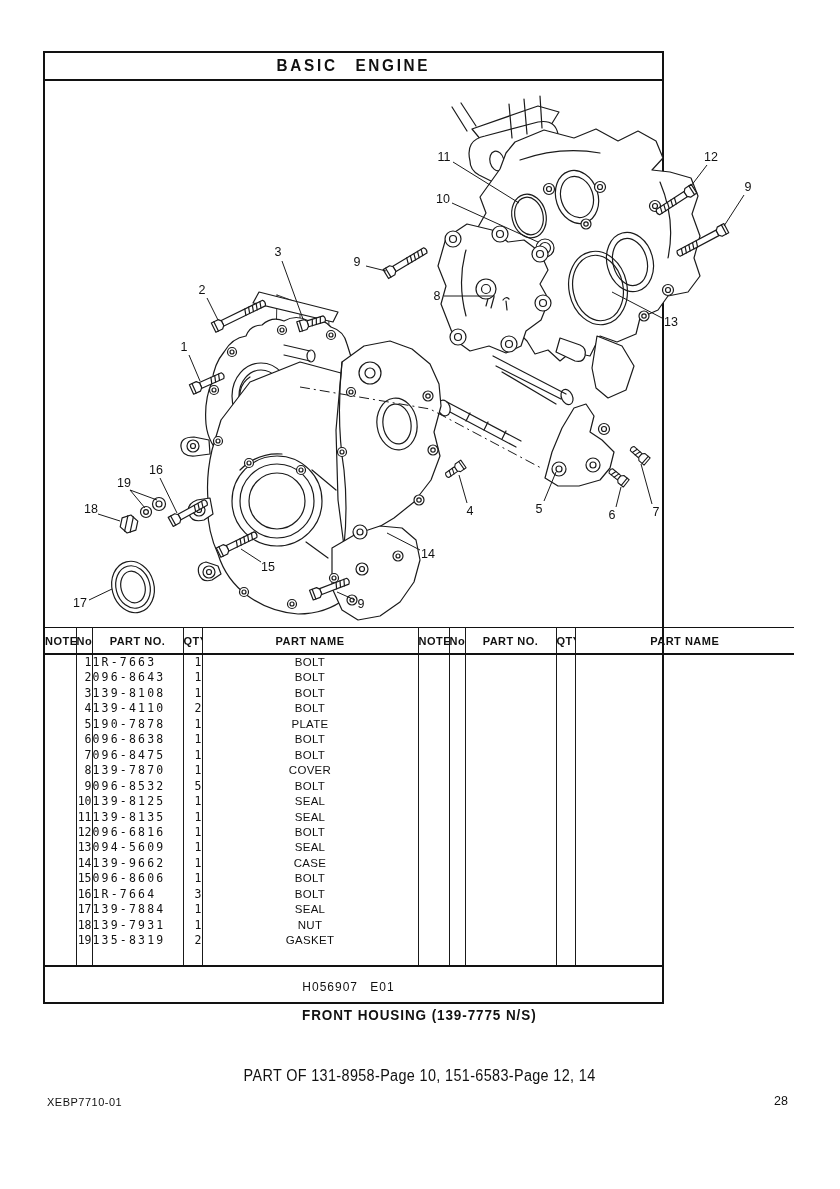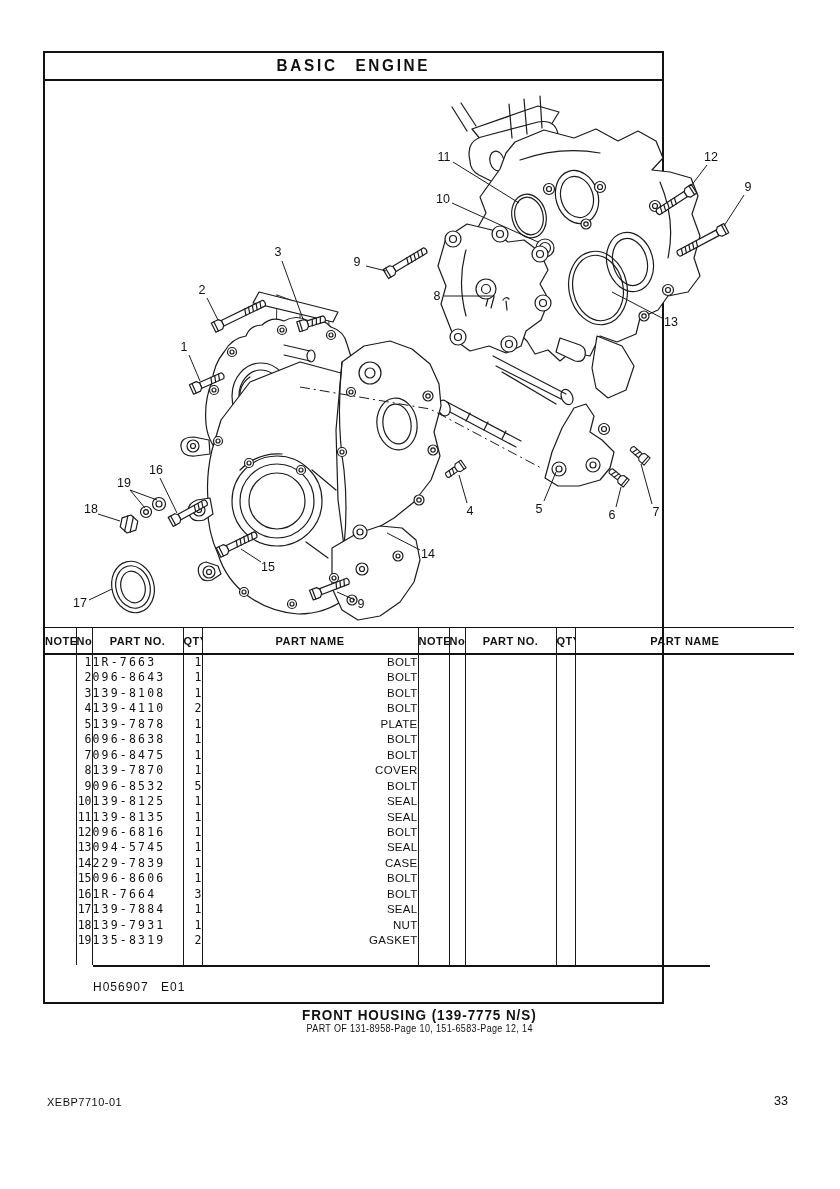--- a/index.html
+++ b/index.html
@@ -19,29 +19,29 @@
          overflow:hidden;white-space:nowrap;vertical-align:middle;}
   .parts-table th:last-child,.parts-table td:last-child{border-right:none;}
   .parts-table thead th{height:25px;font-size:11px;font-weight:600;letter-spacing:.5px;
          border-bottom:2.5px solid #121212;text-align:center;}
   .parts-table tbody td{height:15.45px;line-height:15.45px;font-size:11.5px;}
   .parts-table tbody tr.filler td{height:auto;}
   .c-no{font-family:"DejaVu Sans Mono",monospace;font-size:10px;text-align:right;padding-right:2px;}
   .c-part{font-family:"DejaVu Sans Mono",monospace;font-size:11.5px;letter-spacing:2.2px;
          text-align:left;padding-right:4px;}
   .c-qty{font-family:"DejaVu Sans Mono",monospace;font-size:10px;text-align:right;padding-right:4px;}
-  .c-name{text-align:right;padding-left:3px;letter-spacing:.3px;}
+  .c-name{text-align:center;padding-left:3px;letter-spacing:.3px;}
 
   .footer-strip{position:absolute;left:0;top:912px;width:100%;height:37px;border-top:2px solid #121212;
-         box-sizing:border-box;text-align:left;margin-left:48px;}
+         box-sizing:border-box;text-align:center;}
   .drawing-no{display:inline-block;margin:13px 10px 0 0;font-size:12px;letter-spacing:1px;word-spacing:8px;}
 
   .caption{position:absolute;left:43px;top:1007px;width:753px;text-align:center;}
   .caption-title{font-size:15px;font-weight:bold;letter-spacing:1px;line-height:15px;}
-  .caption-sub{font-size:10px;letter-spacing:.4px;line-height:13px;}
+  .caption-sub{font-size:16px;letter-spacing:.4px;line-height:13px;margin-top:47px;}
   .condensed{display:inline-block;transform:scaleX(.9);transform-origin:center;}
 
   .doc-number{position:absolute;left:47px;top:1096px;font-size:11px;letter-spacing:.5px;}
   .page-number{position:absolute;right:52px;top:1094px;font-size:12.5px;}
 
   
   .art{stroke:#1b1b1b;stroke-width:1.2;fill:none;stroke-linejoin:round;stroke-linecap:round;}
   .art .pw{fill:#ffffff;}
   .art .thin{stroke-width:.9;}
   .dashline{stroke:#1b1b1b;stroke-width:1;fill:none;stroke-dasharray:10 4 2 4;}
@@ -571,21 +571,21 @@
             <td class="c-name">BOLT</td>
             <td class="c-note"></td>
             <td class="c-no"></td>
             <td class="c-part"></td>
             <td class="c-qty"></td>
             <td class="c-name"></td>
           </tr>
           <tr>
             <td class="c-note"></td>
             <td class="c-no">5</td>
-            <td class="c-part">139-7878</td>
+            <td class="c-part">190-7878</td>
             <td class="c-qty">1</td>
             <td class="c-name">PLATE</td>
             <td class="c-note"></td>
             <td class="c-no"></td>
             <td class="c-part"></td>
             <td class="c-qty"></td>
             <td class="c-name"></td>
           </tr>
           <tr>
             <td class="c-note"></td>
@@ -667,33 +667,33 @@
             <td class="c-name">BOLT</td>
             <td class="c-note"></td>
             <td class="c-no"></td>
             <td class="c-part"></td>
             <td class="c-qty"></td>
             <td class="c-name"></td>
           </tr>
           <tr>
             <td class="c-note"></td>
             <td class="c-no">13</td>
-            <td class="c-part">094-5745</td>
+            <td class="c-part">094-5609</td>
             <td class="c-qty">1</td>
             <td class="c-name">SEAL</td>
             <td class="c-note"></td>
             <td class="c-no"></td>
             <td class="c-part"></td>
             <td class="c-qty"></td>
             <td class="c-name"></td>
           </tr>
           <tr>
             <td class="c-note"></td>
             <td class="c-no">14</td>
-            <td class="c-part">229-7839</td>
+            <td class="c-part">139-9662</td>
             <td class="c-qty">1</td>
             <td class="c-name">CASE</td>
             <td class="c-note"></td>
             <td class="c-no"></td>
             <td class="c-part"></td>
             <td class="c-qty"></td>
             <td class="c-name"></td>
           </tr>
           <tr>
             <td class="c-note"></td>
@@ -774,14 +774,14 @@
       <span class="drawing-no">H056907 E01</span>
     </div>
   </div>
 
   <div class="caption">
     <div class="caption-title"><span class="condensed">FRONT HOUSING (139-7775 N/S)</span></div>
     <div class="caption-sub"><span class="condensed">PART OF 131-8958-Page 10, 151-6583-Page 12, 14</span></div>
   </div>
 
   <div class="doc-number">XEBP7710-01</div>
-  <div class="page-number">33</div>
+  <div class="page-number">28</div>
 </div>
 
 </body></html>

